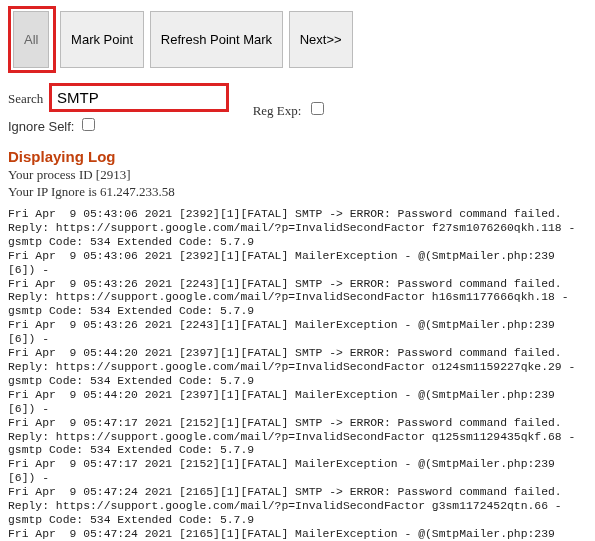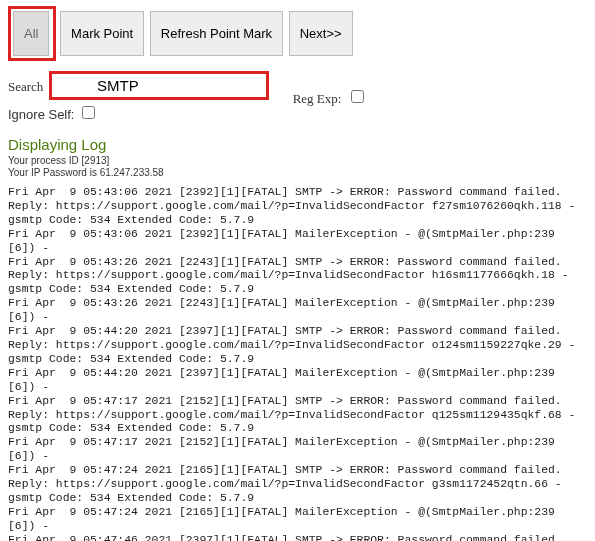--- a/index.html
+++ b/index.html
@@ -12,21 +12,21 @@
     width: 595px;
     box-sizing: border-box;
   }
   .toolbar {
     margin-bottom: 10px;
   }
   .btn {
     display: inline-block;
     background: #eee;
     border: 1px solid #bbb;
-    padding: 14px 10px;
+    padding: 20px 10px;
     font-size: 13px;
     cursor: pointer;
     font-family: inherit;
     margin-right: 2px;
   }
   .btn.active {
     background: #ddd;
     color: #666;
   }
   .hlred {
@@ -47,40 +47,40 @@
     display: inline-block;
     border: 3px solid #d22;
     padding: 1px;
   }
   .search-input {
     font-size: 15px;
     border: none;
     outline: none;
     width: 164px;
     padding: 2px 4px;
-    margin-left: 40px;
   }
   .regexp-wrap {
     display: inline-block;
     margin-left: 20px;
     position: relative;
     top: 12px;
   }
   .ignore-row {
     margin-bottom: 14px;
   }
   .heading {
-    color: #4d7c0f;
-    font-weight: normal;
+    color: #c2410c;
+    font-weight: bold;
     font-size: 15px;
     margin: 2px 0 2px 0;
   }
   .info-line {
-    font-size: 10px;
+    font-size: 13px;
     margin: 1px 0;
+    font-family: Liberation Serif, serif;
   }
   .log {
     font-family: "Courier New", monospace;
     font-size: 11.4px;
     white-space: pre-wrap;
     word-wrap: break-word;
     margin-top: 8px;
     line-height: 1.22;
     color: #222;
   }
@@ -108,21 +108,21 @@
   </span>
 </div>
 
 <div class="ignore-row">
   <label>Ignore Self:</label>
   <input type="checkbox" style="">
 </div>
 
 <div class="heading">Displaying Log</div>
 <div class="info-line">Your process ID [2913]</div>
-<div class="info-line">Your IP Password is 61.247.233.58</div>
+<div class="info-line">Your IP Ignore is 61.247.233.58</div>
 
 <div class="log" id="log">Fri Apr  9 05:43:06 2021 [2392][1][FATAL] SMTP -&gt; ERROR: Password command failed. Reply: https://support.google.com/mail/?p=InvalidSecondFactor f27sm1076260qkh.118 - gsmtp Code: 534 Extended Code: 5.7.9
 Fri Apr  9 05:43:06 2021 [2392][1][FATAL] MailerException - @(SmtpMailer.php:239 [6]) -
 Fri Apr  9 05:43:26 2021 [2243][1][FATAL] SMTP -&gt; ERROR: Password command failed. Reply: https://support.google.com/mail/?p=InvalidSecondFactor h16sm1177666qkh.18 - gsmtp Code: 534 Extended Code: 5.7.9
 Fri Apr  9 05:43:26 2021 [2243][1][FATAL] MailerException - @(SmtpMailer.php:239 [6]) -
 Fri Apr  9 05:44:20 2021 [2397][1][FATAL] SMTP -&gt; ERROR: Password command failed. Reply: https://support.google.com/mail/?p=InvalidSecondFactor o124sm1159227qke.29 - gsmtp Code: 534 Extended Code: 5.7.9
 Fri Apr  9 05:44:20 2021 [2397][1][FATAL] MailerException - @(SmtpMailer.php:239 [6]) -
 Fri Apr  9 05:47:17 2021 [2152][1][FATAL] SMTP -&gt; ERROR: Password command failed. Reply: https://support.google.com/mail/?p=InvalidSecondFactor q125sm1129435qkf.68 - gsmtp Code: 534 Extended Code: 5.7.9
 Fri Apr  9 05:47:17 2021 [2152][1][FATAL] MailerException - @(SmtpMailer.php:239 [6]) -
 Fri Apr  9 05:47:24 2021 [2165][1][FATAL] SMTP -&gt; ERROR: Password command failed. Reply: https://support.google.com/mail/?p=InvalidSecondFactor g3sm1172452qtn.66 - gsmtp Code: 534 Extended Code: 5.7.9

